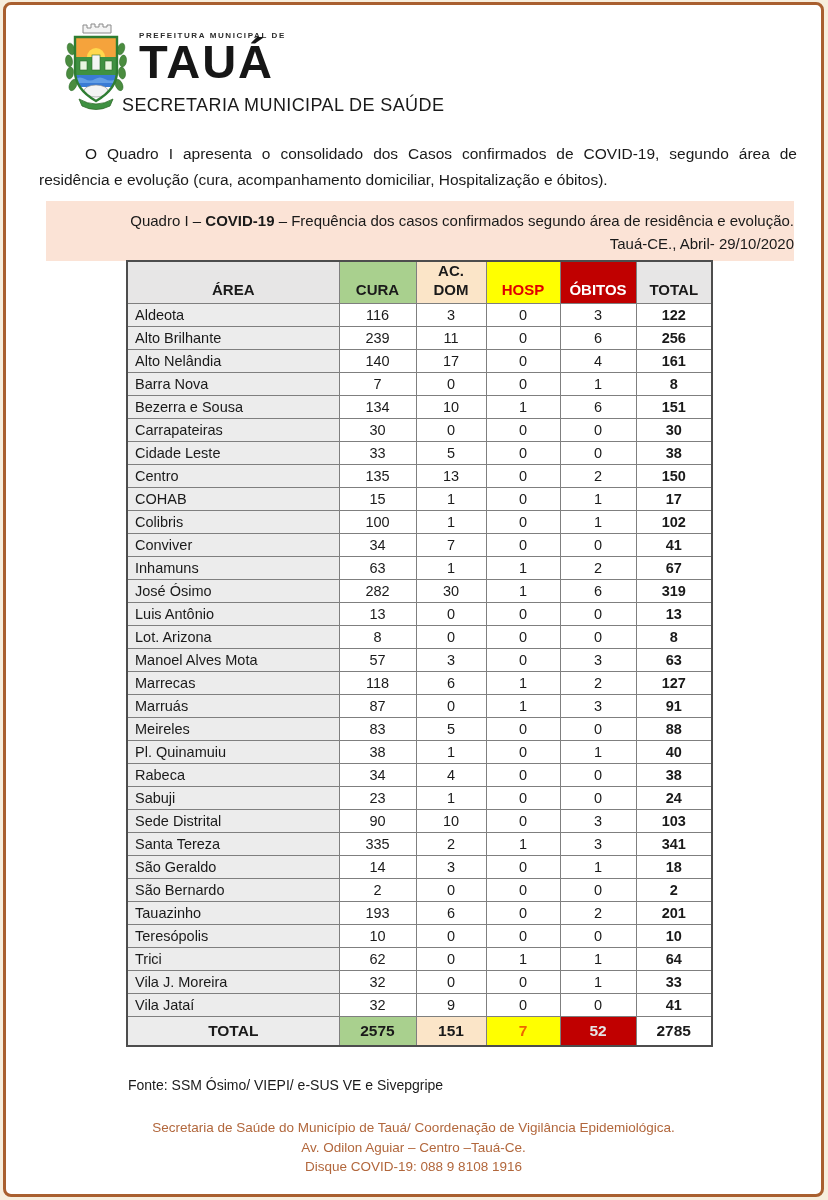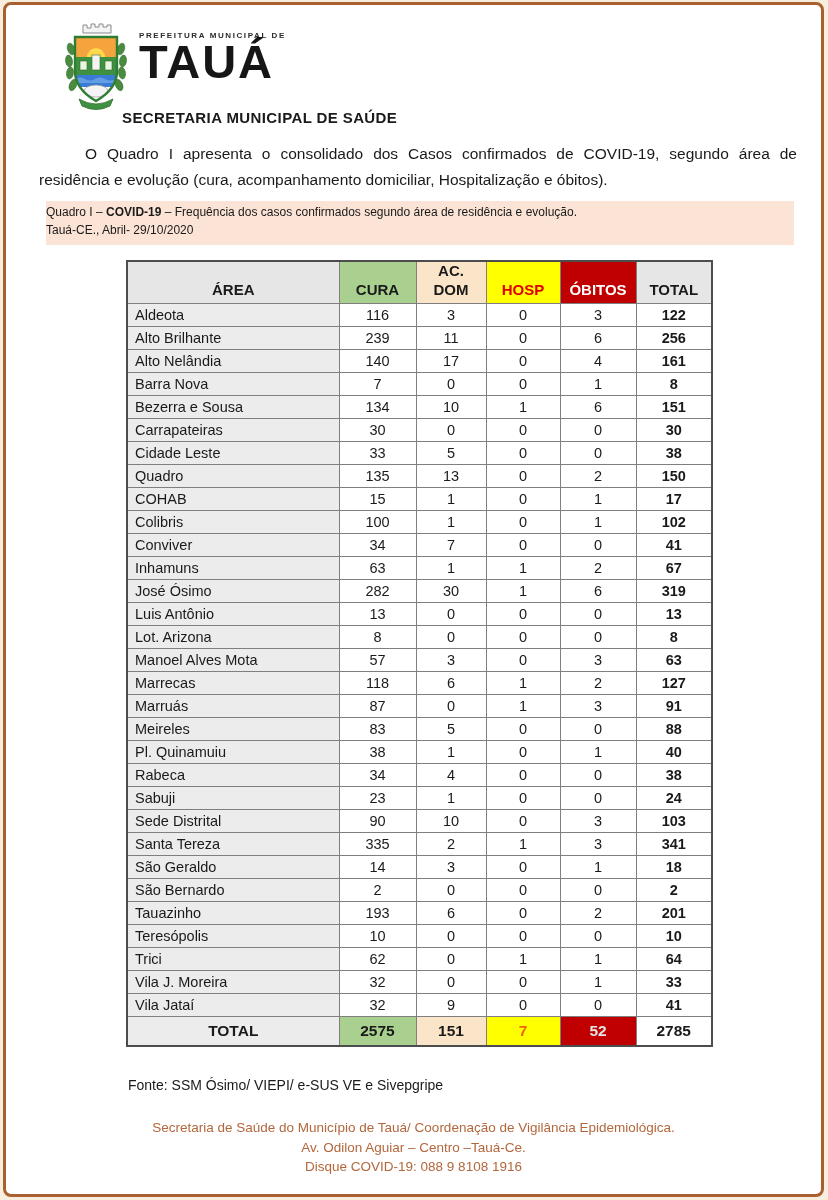--- a/index.html
+++ b/index.html
@@ -16,31 +16,31 @@
   }
   .page{
     position:absolute;left:3px;top:2px;right:4px;bottom:3px;
     border:3px solid var(--page-border-brown);border-radius:8px;background:#fff;
   }
   
   .crest{position:absolute;left:57px;top:14px;width:66px;height:94px;}
   .org-block{position:absolute;left:133px;top:26px;}
   .org-small{font-size:8px;font-weight:bold;letter-spacing:1.6px;color:#2b2b2b;}
   .org-name{font-size:47px;font-weight:bold;letter-spacing:2px;line-height:0.95;color:#161616;}
-  .department{position:absolute;left:116px;top:90px;font-size:15px;font-weight:bold;letter-spacing:0.4px;margin-top:14px;}
+  .department{position:absolute;left:116px;top:90px;font-size:18px;font-weight:normal;letter-spacing:0.4px;}
   
   .intro{
     position:absolute;left:33px;top:136px;width:758px;
     font-size:15.5px;line-height:1.65;text-align:justify;text-indent:46px;margin:0;
   }
   
   .title-band{
     position:absolute;left:40px;top:196px;width:748px;
-    background:var(--title-band-peach);text-align:left;
-    font-size:12px;line-height:1.5;padding:2px 0 6px 0;
+    background:var(--title-band-peach);text-align:right;
+    font-size:15px;line-height:1.5;padding:9px 0 6px 0;
   }
   
   .data-table{
     position:absolute;left:120px;top:255px;width:585px;
     border-collapse:collapse;table-layout:fixed;
     font-size:14.5px;
   }
   .data-table th,.data-table td{border:1px solid #7f7f7f;padding:0;box-sizing:border-box;}
   .data-table{border:2px solid #4d4d4d;}
   .data-table thead th{
@@ -205,21 +205,21 @@
   <tr>
     <td class="area">Cidade Leste</td>
     <td class="num">33</td>
     <td class="num">5</td>
     <td class="num">0</td>
     <td class="num">0</td>
     <td class="num row-total">38</td>
   </tr>
 
   <tr>
-    <td class="area">Quadro</td>
+    <td class="area">Centro</td>
     <td class="num">135</td>
     <td class="num">13</td>
     <td class="num">0</td>
     <td class="num">2</td>
     <td class="num row-total">150</td>
   </tr>
 
   <tr>
     <td class="area">COHAB</td>
     <td class="num">15</td>

